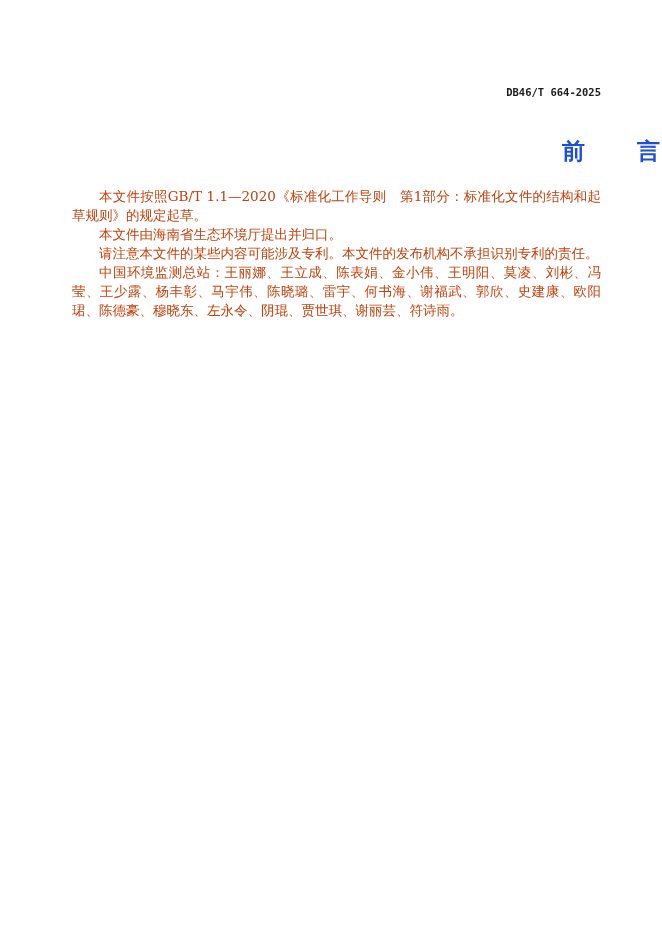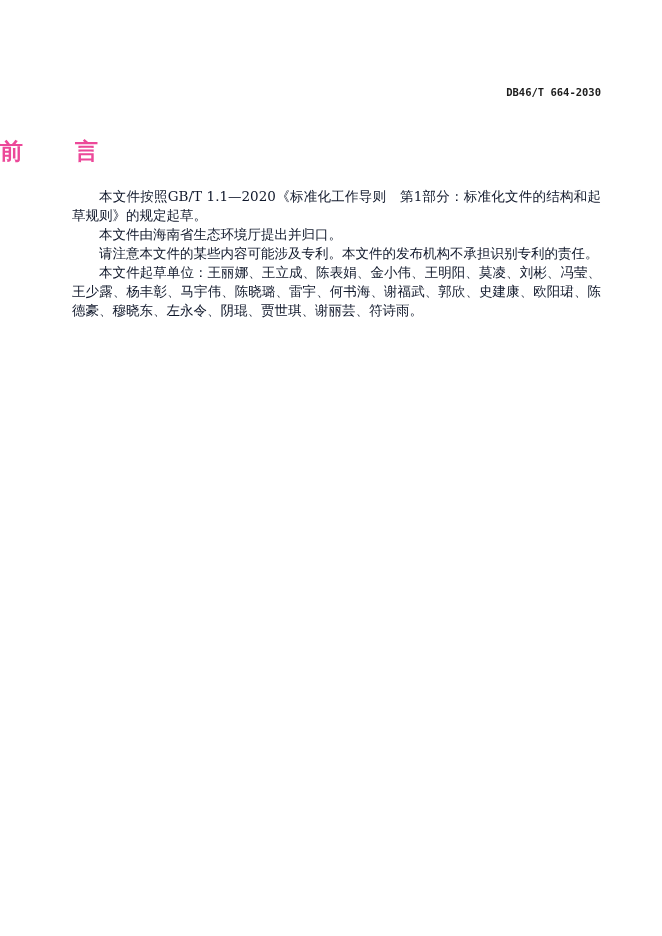--- a/index.html
+++ b/index.html
@@ -25,52 +25,52 @@
     font-weight: bold;
     color: #1c1c1c;
     letter-spacing: 0px;
   }
   .doc-title {
     position: absolute;
     top: 136px;
     left: 0;
     right: 0;
     margin: 0;
-    text-align: left;
+    text-align: right;
     font-family: "DejaVu Sans", "Liberation Sans", sans-serif;
     font-size: 23px;
     font-weight: bold;
-    color: #ec4899;
+    color: #1d4ed8;
     letter-spacing: 2px;
   }
   .doc-body {
     position: absolute;
     top: 187px;
     left: 72px;
     width: 529px;
     font-size: 13.5px;
     line-height: 19px;
     text-align: justify;
-    color: #0f172a;
+    color: #c2410c;
   }
   .doc-body p {
     margin: 0;
     padding: 0;
     text-indent: 2em;
   }
 </style>
 </head>
 <body>
 
 <div class="page">
 
-  <div class="doc-header">DB46/T 664-2030</div>
+  <div class="doc-header">DB46/T 664-2025</div>
 
   <h1 class="doc-title">前　　言</h1>
 
   <div class="doc-body">
     <p>本文件按照GB/T 1.1—2020《标准化工作导则　第1部分：标准化文件的结构和起草规则》的规定起草。</p>
     <p>本文件由海南省生态环境厅提出并归口。</p>
     <p>请注意本文件的某些内容可能涉及专利。本文件的发布机构不承担识别专利的责任。</p>
-    <p>本文件起草单位：王丽娜、王立成、陈表娟、金小伟、王明阳、莫凌、刘彬、冯莹、王少露、杨丰彰、马宇伟、陈晓璐、雷宇、何书海、谢福武、郭欣、史建康、欧阳珺、陈德豪、穆晓东、左永令、阴琨、贾世琪、谢丽芸、符诗雨。</p>
+    <p>中国环境监测总站：王丽娜、王立成、陈表娟、金小伟、王明阳、莫凌、刘彬、冯莹、王少露、杨丰彰、马宇伟、陈晓璐、雷宇、何书海、谢福武、郭欣、史建康、欧阳珺、陈德豪、穆晓东、左永令、阴琨、贾世琪、谢丽芸、符诗雨。</p>
   </div>
 
 </div>
 
 </body></html>

